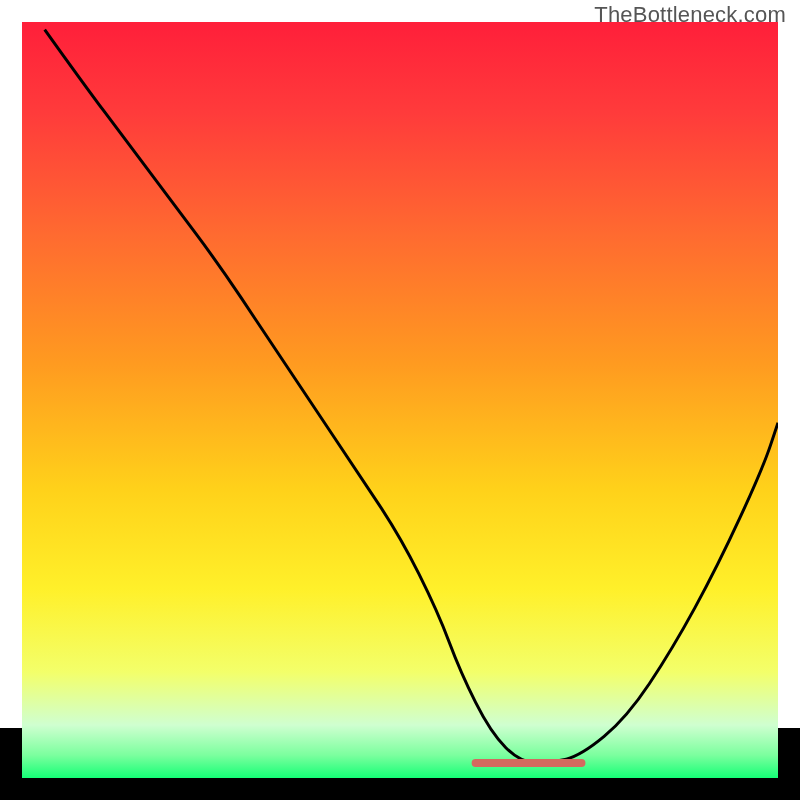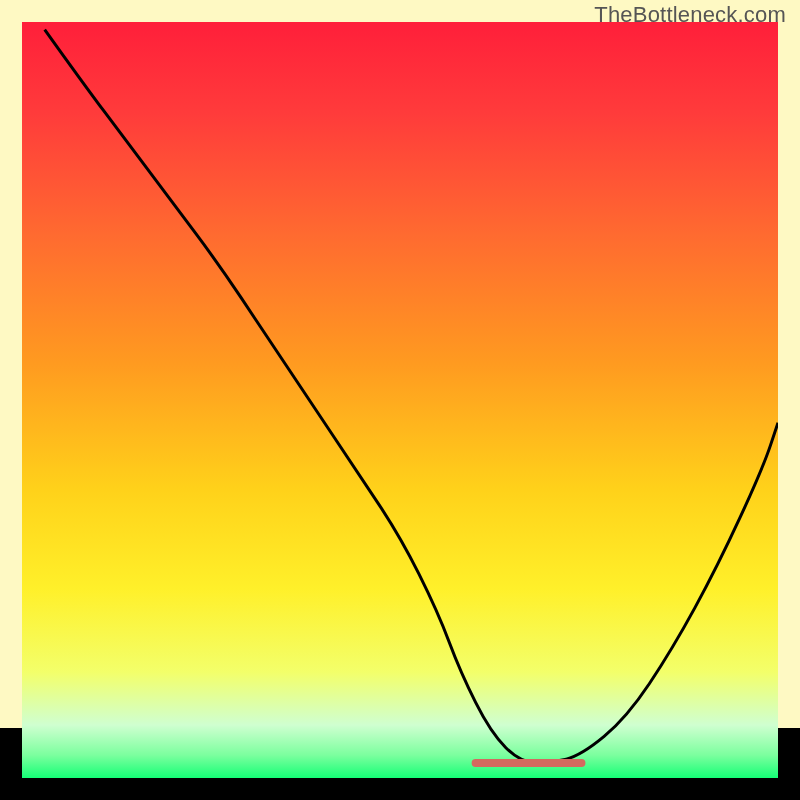--- a/index.html
+++ b/index.html
@@ -8,21 +8,21 @@
     width: 800px;
     height: 800px;
     background: #000;
     overflow: hidden;
     font-family: Arial, Helvetica, sans-serif;
   }
   .frame {
     position: relative;
     width: 800px;
     height: 728px;
-    background: #fef9c3;
+    background: #ffffff;
   }
   .plot-area {
     position: absolute;
     left: 22px;
     top: 22px;
     width: 756px;
     height: 756px;
     
   }
   .gradient-bg {

